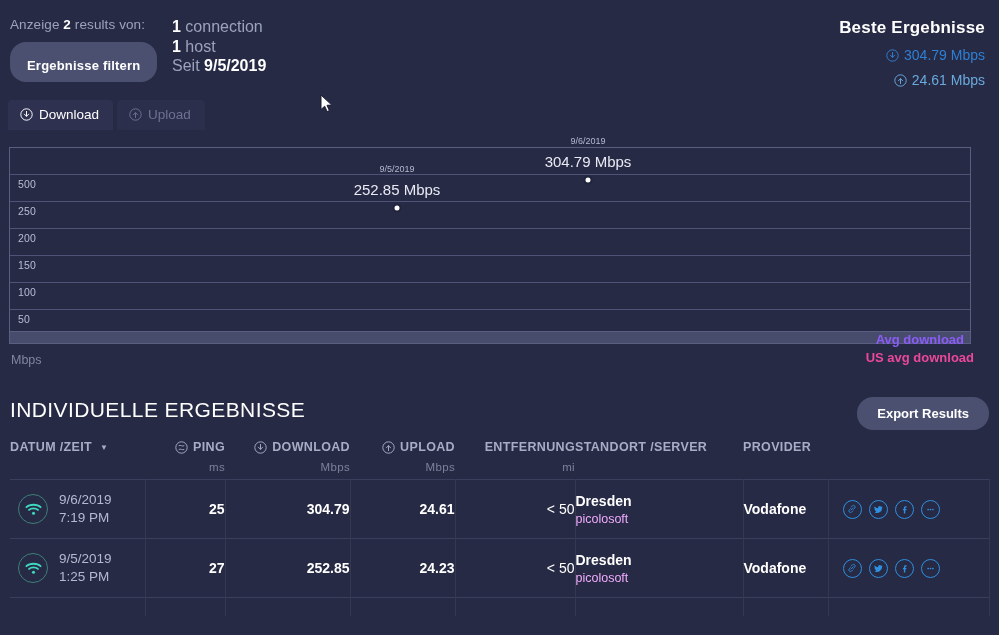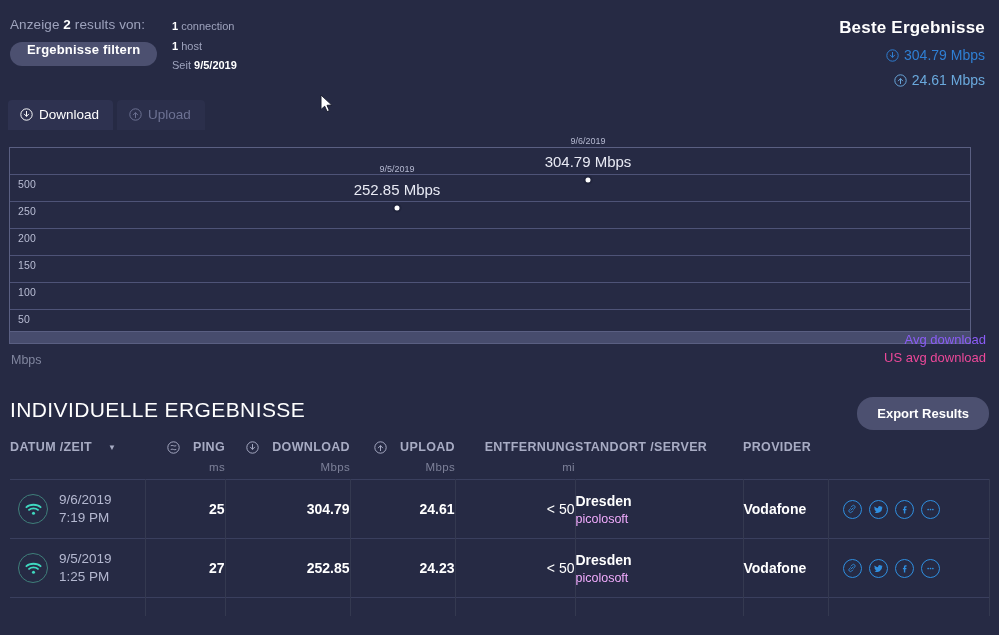--- a/index.html
+++ b/index.html
@@ -18,27 +18,27 @@
     font-size: 13.5px; color: #9ea3bd; letter-spacing: .1px;
     white-space: nowrap; line-height: 17px;
   }
   .summary-line b { color: #ffffff; font-weight: bold; }
   .filter-btn {
     margin-top: 9px;
     display: inline-block;
     background: #4c5070;
     color: #ffffff;
     font-size: 13px; font-weight: bold;
-    padding: 0 17px 9px 17px;
+    padding: 16px 17px 9px 17px;
     border-radius: 16px;
     cursor: pointer;
     letter-spacing: .2px;
   }
   .summary-mid { position: absolute; left: 172px; top: 17px; line-height: 19.5px; }
-  .summary-mid div { font-size: 11px; color: #9ea3bd; white-space: nowrap; }
+  .summary-mid div { font-size: 16px; color: #9ea3bd; white-space: nowrap; }
   .summary-mid b { color: #ffffff; font-weight: bold; }
 
   .best { position: absolute; right: 14px; top: 18px; text-align: right; }
   .best-title { font-size: 17px; font-weight: bold; color: #ffffff; letter-spacing: .2px; }
   .best-row {
     margin-top: 9px; font-size: 14px; color: #2f7fd4; font-weight: normal;
     display: flex; align-items: center; justify-content: flex-end; gap: 5px;
     white-space: nowrap;
   }
   .best-row.up { color: #6aa9dd; }
@@ -86,21 +86,21 @@
   }
   .scrollbar {
     position: absolute; left: 9px; top: 200px; width: 962px; height: 13px;
     background: #3a3f60; border: 1px solid #5a5f82;
   }
   .scrollthumb { position: absolute; left: 0; top: 0; width: 100%; height: 100%; background: #474c6d; }
   .mbps-lbl {
     position: absolute; left: 11px; top: 222px;
     font-size: 12.5px; color: #81869f;
   }
-  .legend { position: absolute; right: 13px; top: 200px; text-align: right; }
+  .legend { position: absolute; right: 25px; top: 200px; text-align: center; font-weight: bold; }
   .legend-avg { font-size: 13px; color: #8b5cf6; line-height: 18px; }
   .legend-us { font-size: 13px; color: #ec4899; line-height: 18px; }
 
   
   .sec-title {
     position: absolute; left: 10px; top: 398px;
     font-size: 21px; font-weight: normal; color: #ffffff; letter-spacing: .4px;
   }
   .export-btn {
     position: absolute; right: 10px; top: 397px;
@@ -112,21 +112,21 @@
   
   table.results {
     position: absolute; left: 10px; top: 440px;
     width: 979px; border-collapse: collapse; table-layout: fixed;
   }
   table.results th {
     font-size: 12.5px; font-weight: bold; color: #a8acc4;
     letter-spacing: .35px; padding: 0 0 6px 0; vertical-align: top;
     text-align: right; background: transparent;
   }
-  th .hd { display: flex; align-items: center; gap: 13px; justify-content: flex-end; white-space: nowrap; }
+  th .hd { display: flex; align-items: center; gap: 5px; justify-content: flex-end; white-space: nowrap; }
   th.left .hd { justify-content: flex-start; }
   th.left { text-align: left; }
   .unit { display: block; font-size: 11.5px; font-weight: normal; color: #7d8199; margin-top: 7px; }
   .caret { font-size: 8px; color: #a8acc4; margin-left: 3px; }
 
   table.results td {
     border-top: 1px solid #3a3f5e;
     border-right: 1px solid #343950;
     height: 59px; vertical-align: middle;
     font-size: 14px; color: #ffffff;

